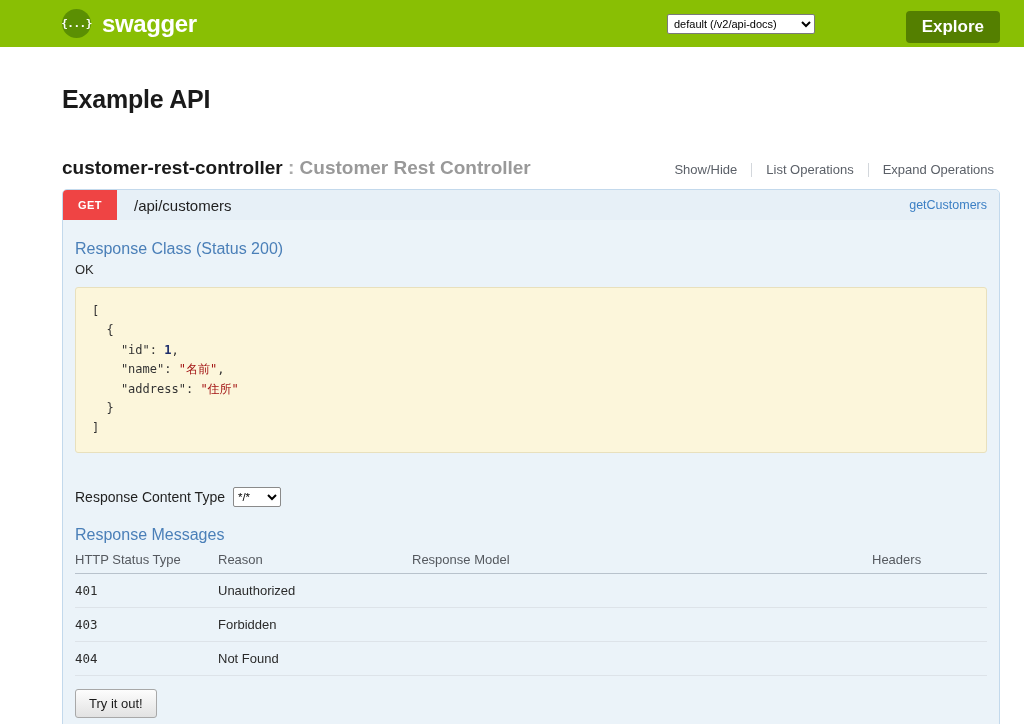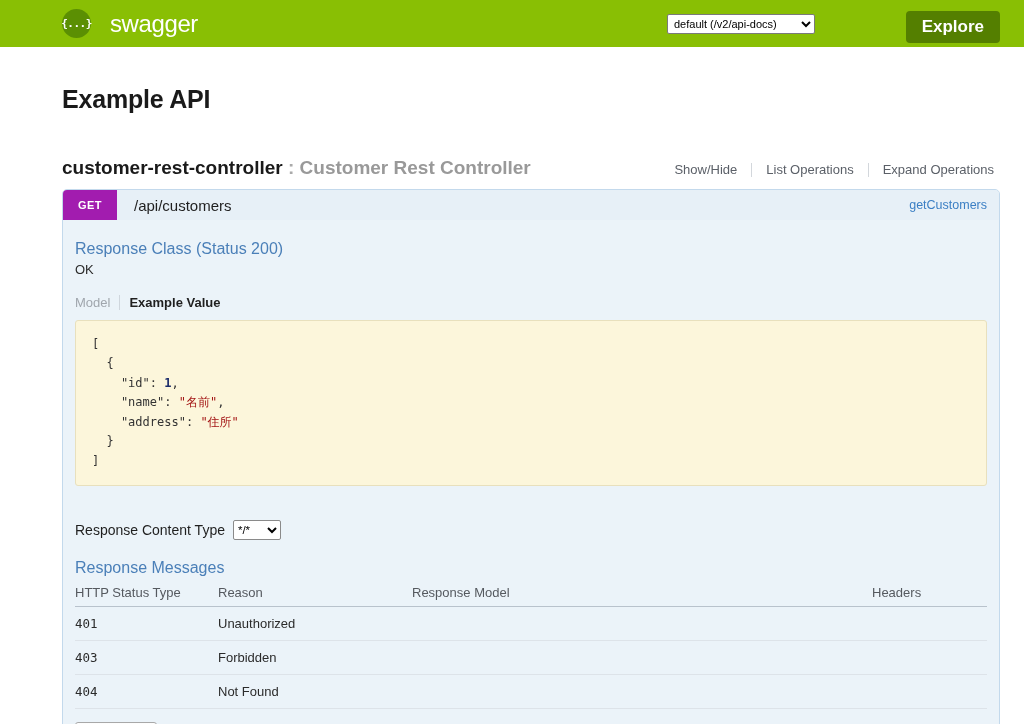--- a/index.html
+++ b/index.html
@@ -33,24 +33,24 @@
     display: flex;
     align-items: center;
     justify-content: center;
     font-family: "DejaVu Sans Mono", monospace;
     font-size: 11px;
     font-weight: bold;
     letter-spacing: -0.5px;
     line-height: 1;
   }
   .logo-text {
-    margin-left: 19px;
+    margin-left: 11px;
     color: #ffffff;
     font-size: 24px;
-    font-weight: normal;
+    font-weight: bold;
     letter-spacing: -0.4px;
   }
   .api-select {
     position: absolute;
     left: 667px;
     top: 14px;
     width: 148px;
     height: 20px;
     font-size: 11px;
     font-family: "Liberation Sans", sans-serif;
@@ -129,21 +129,21 @@
   .op-heading {
     display: flex;
     align-items: center;
     height: 30px;
     background: #e7f0f7;
     position: relative;
   }
   .op-method {
     width: 54px;
     height: 30px;
-    background: #a21caf;
+    background: #ef4444;
     color: #ffffff;
     font-size: 11px;
     font-weight: bold;
     letter-spacing: 0.4px;
     display: flex;
     align-items: center;
     justify-content: center;
     text-transform: uppercase;
   }
   .op-path {
@@ -303,25 +303,20 @@
       <div class="op-method">GET</div>
       <div class="op-path">/api/customers</div>
       <div class="op-nickname">getCustomers</div>
     </div>
 
     <div class="op-body">
 
       <div class="section-title">Response Class (Status 200)</div>
       <div class="response-ok">OK</div>
 
-      <div class="tabs">
-        <span class="tab-inactive">Model</span>
-        <span class="tab-div"></span>
-        <span class="tab-active">Example Value</span>
-      </div>
 
       <div class="code-block" id="example-code">[
   {
     "id": <span class="tok-num">1</span>,
     "name": <span class="tok-str">"名前"</span>,
     "address": <span class="tok-str">"住所"</span>
   }
 ]</div>
 
       <div class="content-type-row">

